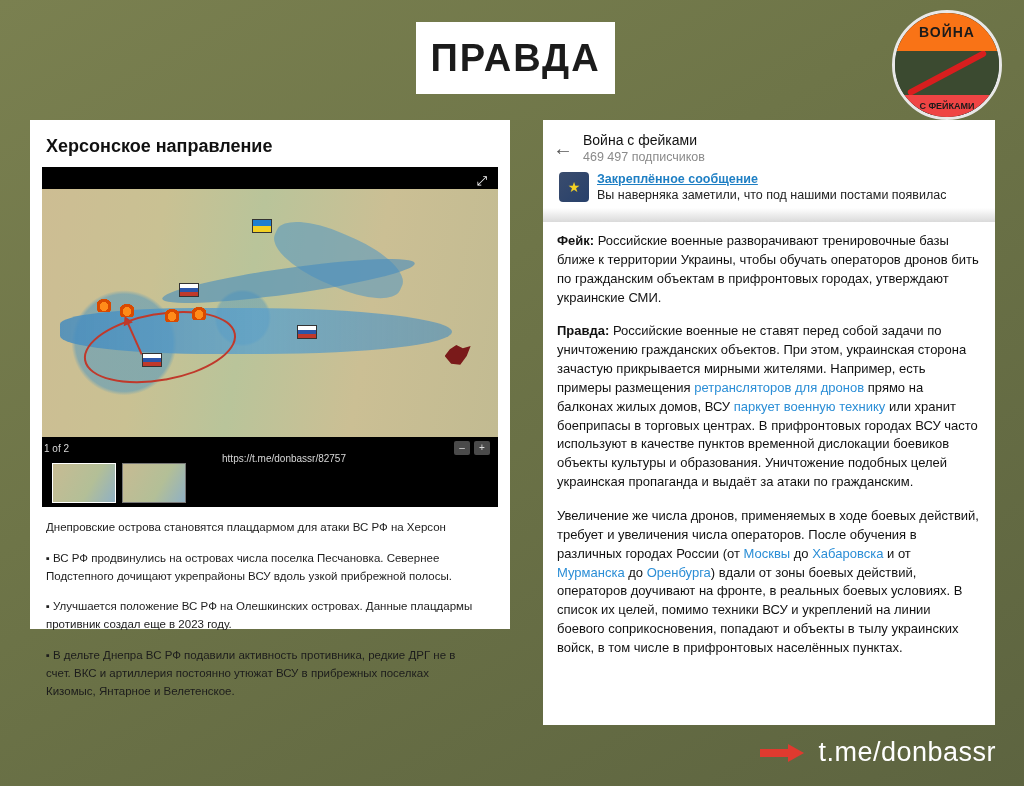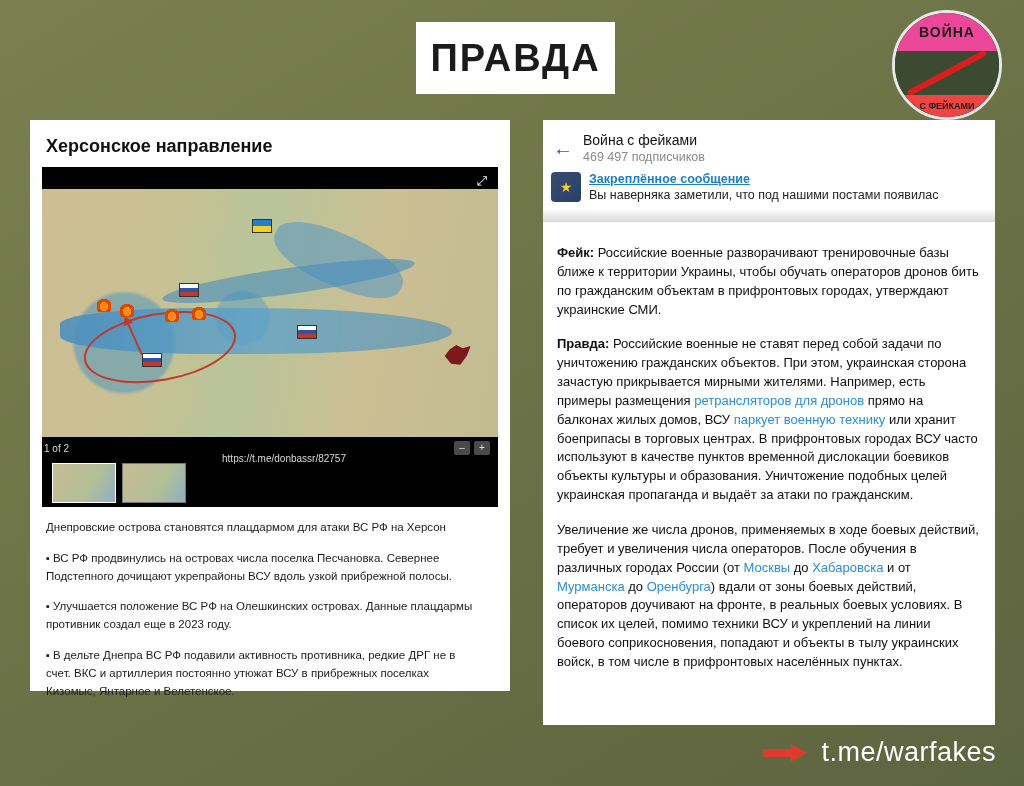--- a/index.html
+++ b/index.html
@@ -47,21 +47,21 @@
     height: 104px;
     border-radius: 50%;
     background: #2b3a2a;
     border: 3px solid #e8e8e8;
     overflow: hidden;
   }
   .logo-top {
     position: absolute;
     left: 0; right: 0; top: 0;
     height: 38px;
-    background: #ec4899;
+    background: #f97316;
     display: flex;
     align-items: center;
     justify-content: center;
   }
   .logo-top span {
     font-size: 14px;
     font-weight: bold;
     color: #1b1b1b;
     letter-spacing: 1px;
   }
@@ -120,21 +120,21 @@
     border-radius: 50%;
     background: #55606a;
   }
 
   
   .left-card {
     position: absolute;
     left: 30px;
     top: 120px;
     width: 480px;
-    height: 571px;
+    height: 509px;
     background: #ffffff;
   }
   .left-title {
     font-size: 18px;
     font-weight: bold;
     color: #111;
     padding: 16px 16px 10px 16px;
   }
   .map-box {
     position: relative;
@@ -325,21 +325,21 @@
     color: #111;
   }
   .tg-sub {
     font-size: 12.5px;
     color: #8a8a8a;
     margin-top: 2px;
   }
   .pinned {
     display: flex;
     gap: 8px;
-    padding: 0 12px 6px 8px;
+    padding: 0 12px 6px 16px;
     align-items: flex-start;
   }
   .pin-avatar {
     width: 30px; height: 30px;
     flex: 0 0 30px;
     background: linear-gradient(135deg, #3a4c6d, #27406b);
     border-radius: 4px;
     position: relative;
     overflow: hidden;
   }
@@ -367,21 +367,21 @@
   .fade-sep {
     height: 14px;
     background: linear-gradient(#ffffff, #dadada);
   }
   .tg-body {
     padding: 6px 16px 0 14px;
     font-size: 13px;
     color: #111;
     line-height: 1.45;
   }
-  .tg-body p { margin: 16px 0 15px 0; }
+  .tg-body p { margin: 4px 0 15px 0; }
   .lbl { font-weight: bold; }
   .lnk { color: #2b8ed6; }
 
   
   .footer {
     position: absolute;
     right: 28px;
     bottom: 18px;
     display: flex;
     align-items: center;
@@ -508,16 +508,16 @@
         <span class="lbl">Правда:</span><span> Российские военные не ставят перед собой задачи по уничтожению гражданских объектов. При этом, украинская сторона зачастую прикрывается мирными жителями. Например, есть примеры размещения </span><span class="lnk">ретрансляторов для дронов</span><span> прямо на балконах жилых домов, ВСУ </span><span class="lnk">паркует военную технику</span><span> или хранит боеприпасы в торговых центрах. В прифронтовых городах ВСУ часто используют в качестве пунктов временной дислокации боевиков объекты культуры и образования. Уничтожение подобных целей украинская пропаганда и выдаёт за атаки по гражданским.</span>
       </p>
       <p>
         <span>Увеличение же числа дронов, применяемых в ходе боевых действий, требует и увеличения числа операторов. После обучения в различных городах России (от </span><span class="lnk">Москвы</span><span> до </span><span class="lnk">Хабаровска</span><span> и от </span><span class="lnk">Мурманска</span><span> до </span><span class="lnk">Оренбурга</span><span>) вдали от зоны боевых действий, операторов доучивают на фронте, в реальных боевых условиях. В список их целей, помимо техники ВСУ и укреплений на линии боевого соприкосновения, попадают и объекты в тылу украинских войск, в том числе в прифронтовых населённых пунктах.</span>
       </p>
     </div>
   </div>
 
   <div class="footer">
     <div class="foot-arrow"></div>
-    <div class="foot-text">t.me/warfakes</div>
+    <div class="foot-text">t.me/donbassr</div>
   </div>
 
 </div>
 
 </body></html>

